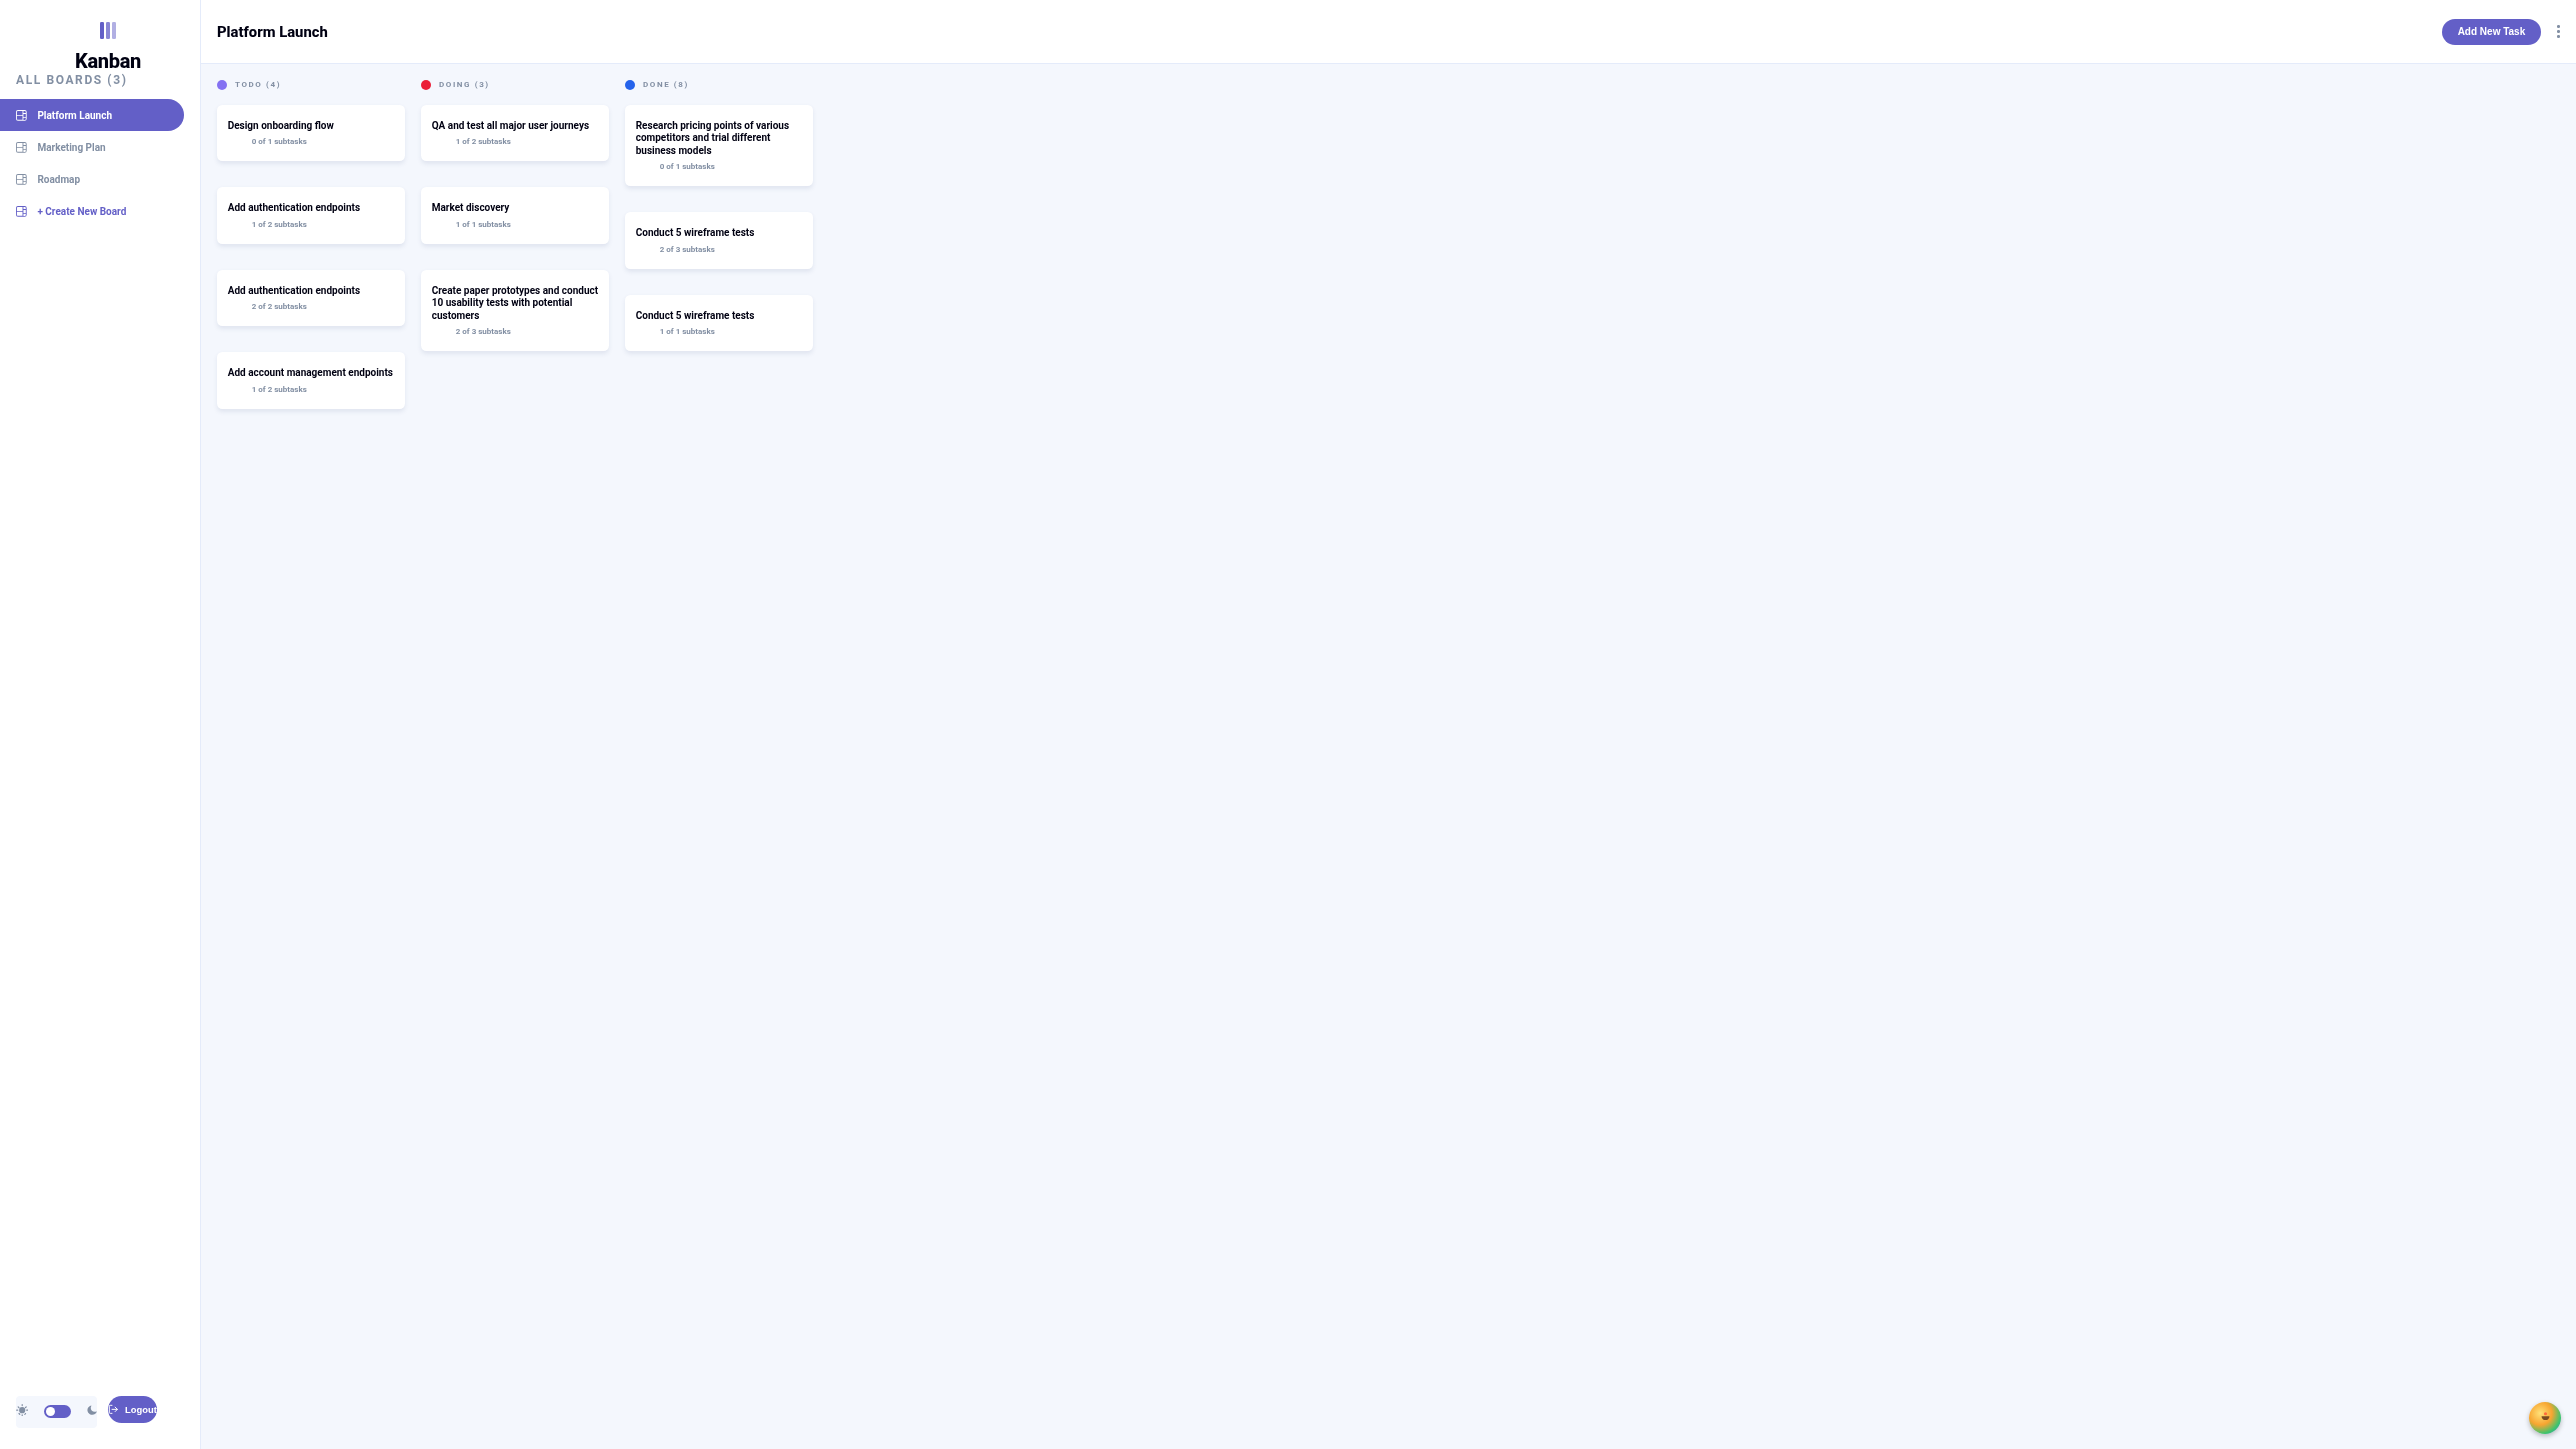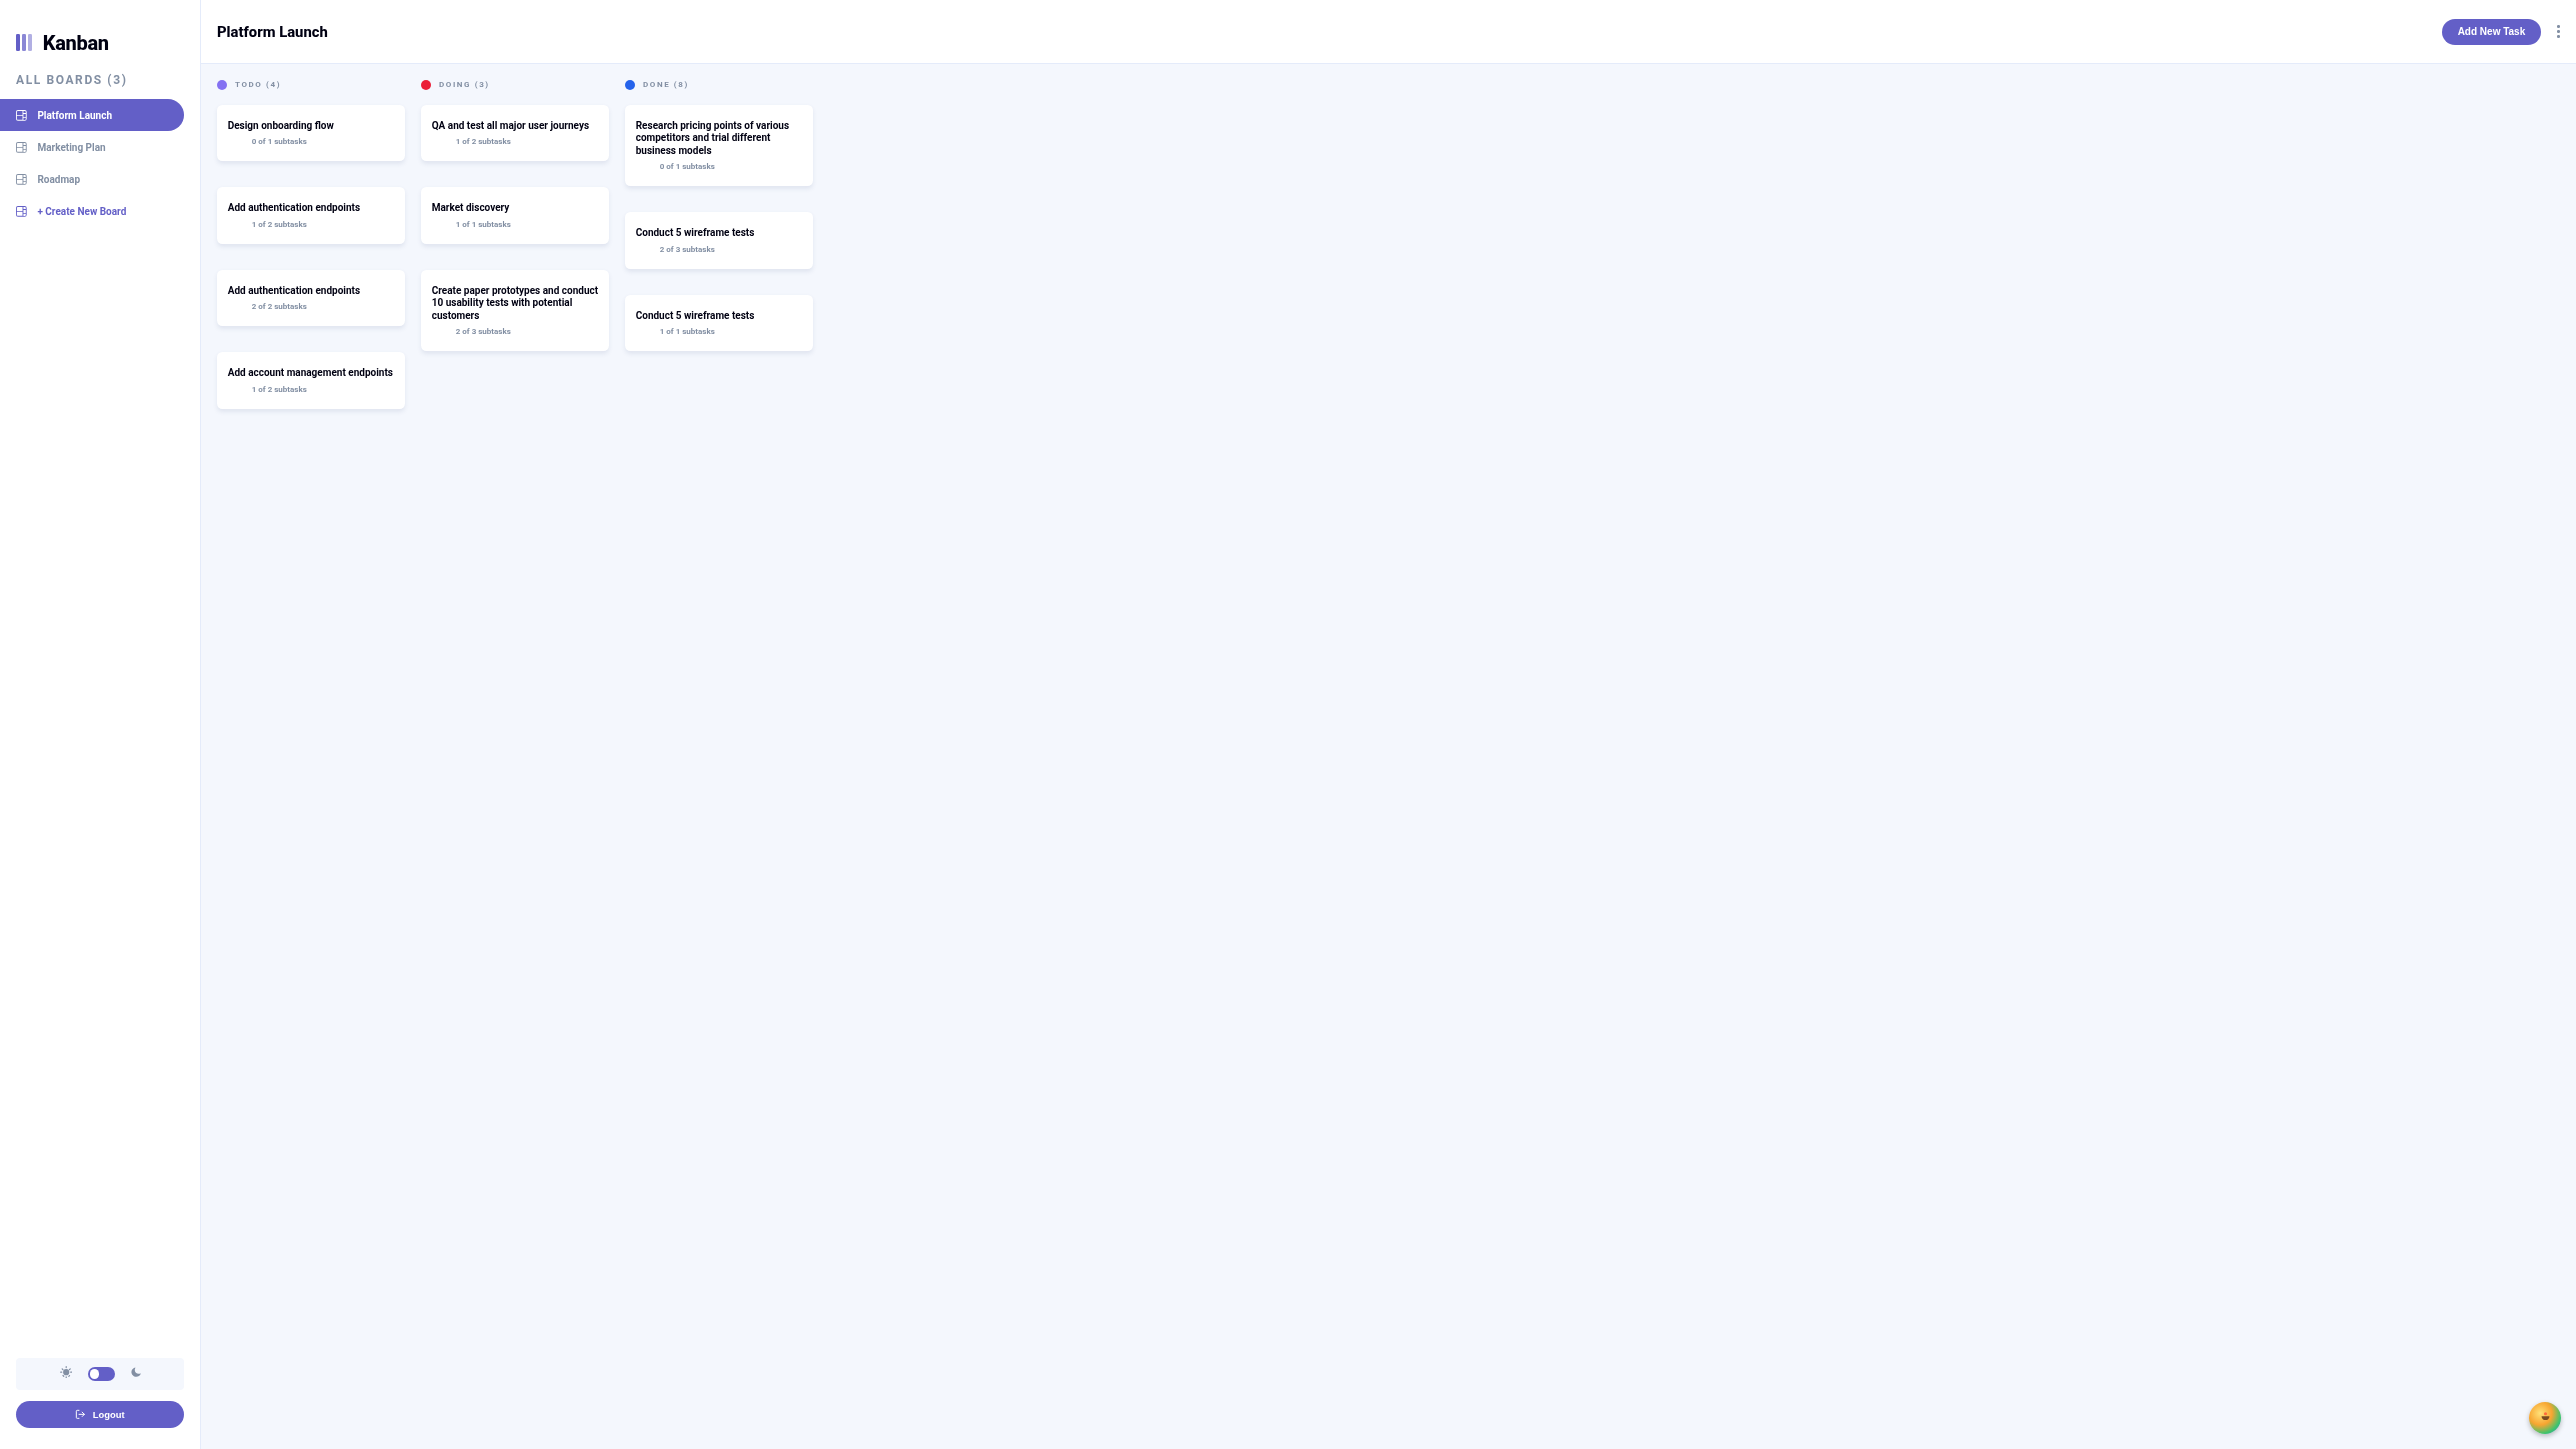--- a/index.html
+++ b/index.html
@@ -20,20 +20,21 @@
     display: flex;
     flex-direction: column;
     flex-shrink: 0;
   }
   .logo-wrap {
     display: flex;
     align-items: center;
     gap: 10.7px;
     padding: 21.5px 0 0 16px;
     height: 64px;
+    flex-direction: column;
   }
   .logo-bars { display: flex; gap: 2px; }
   .logo-bars span {
     width: 4px; height: 17px; background: #635FC7; border-radius: 1.3px;
   }
   .logo-bars span:nth-child(2){ opacity:.75;}
   .logo-bars span:nth-child(3){ opacity:.5;}
   .logo-text { font-size: 20px; font-weight: 800; letter-spacing: -0.3px; }
 
   .boards-heading {
@@ -52,21 +53,21 @@
     border-radius: 0 67px 67px 0;
     font-size: 10px;
     font-weight: 700;
     color: #828FA3;
     cursor: pointer;
   }
   .board-item.active { background: #635FC7; color: #fff; }
   .board-item.create { color: #635FC7; }
   .board-icon { width:10.7px; height:10.7px; flex-shrink:0; }
 
-  .sidebar-bottom { margin-top: auto; padding: 0 16px 21.5px 16px; display:flex; flex-direction:column; gap:10.7px;}
+  .sidebar-bottom { margin-top: auto; padding: 0 16px 21.5px 16px; display:flex; flex-direction:row; gap:10.7px;}
   .theme-toggle {
     background: #F4F7FD;
     border-radius: 4px;
     height: 32px;
     display: flex; align-items:center; justify-content:center; gap:16px;
   }
   .switch {
     width:27px; height:13.4px; background:#635FC7; border-radius:8px; position:relative; cursor:pointer;
   }
   .switch::after{

